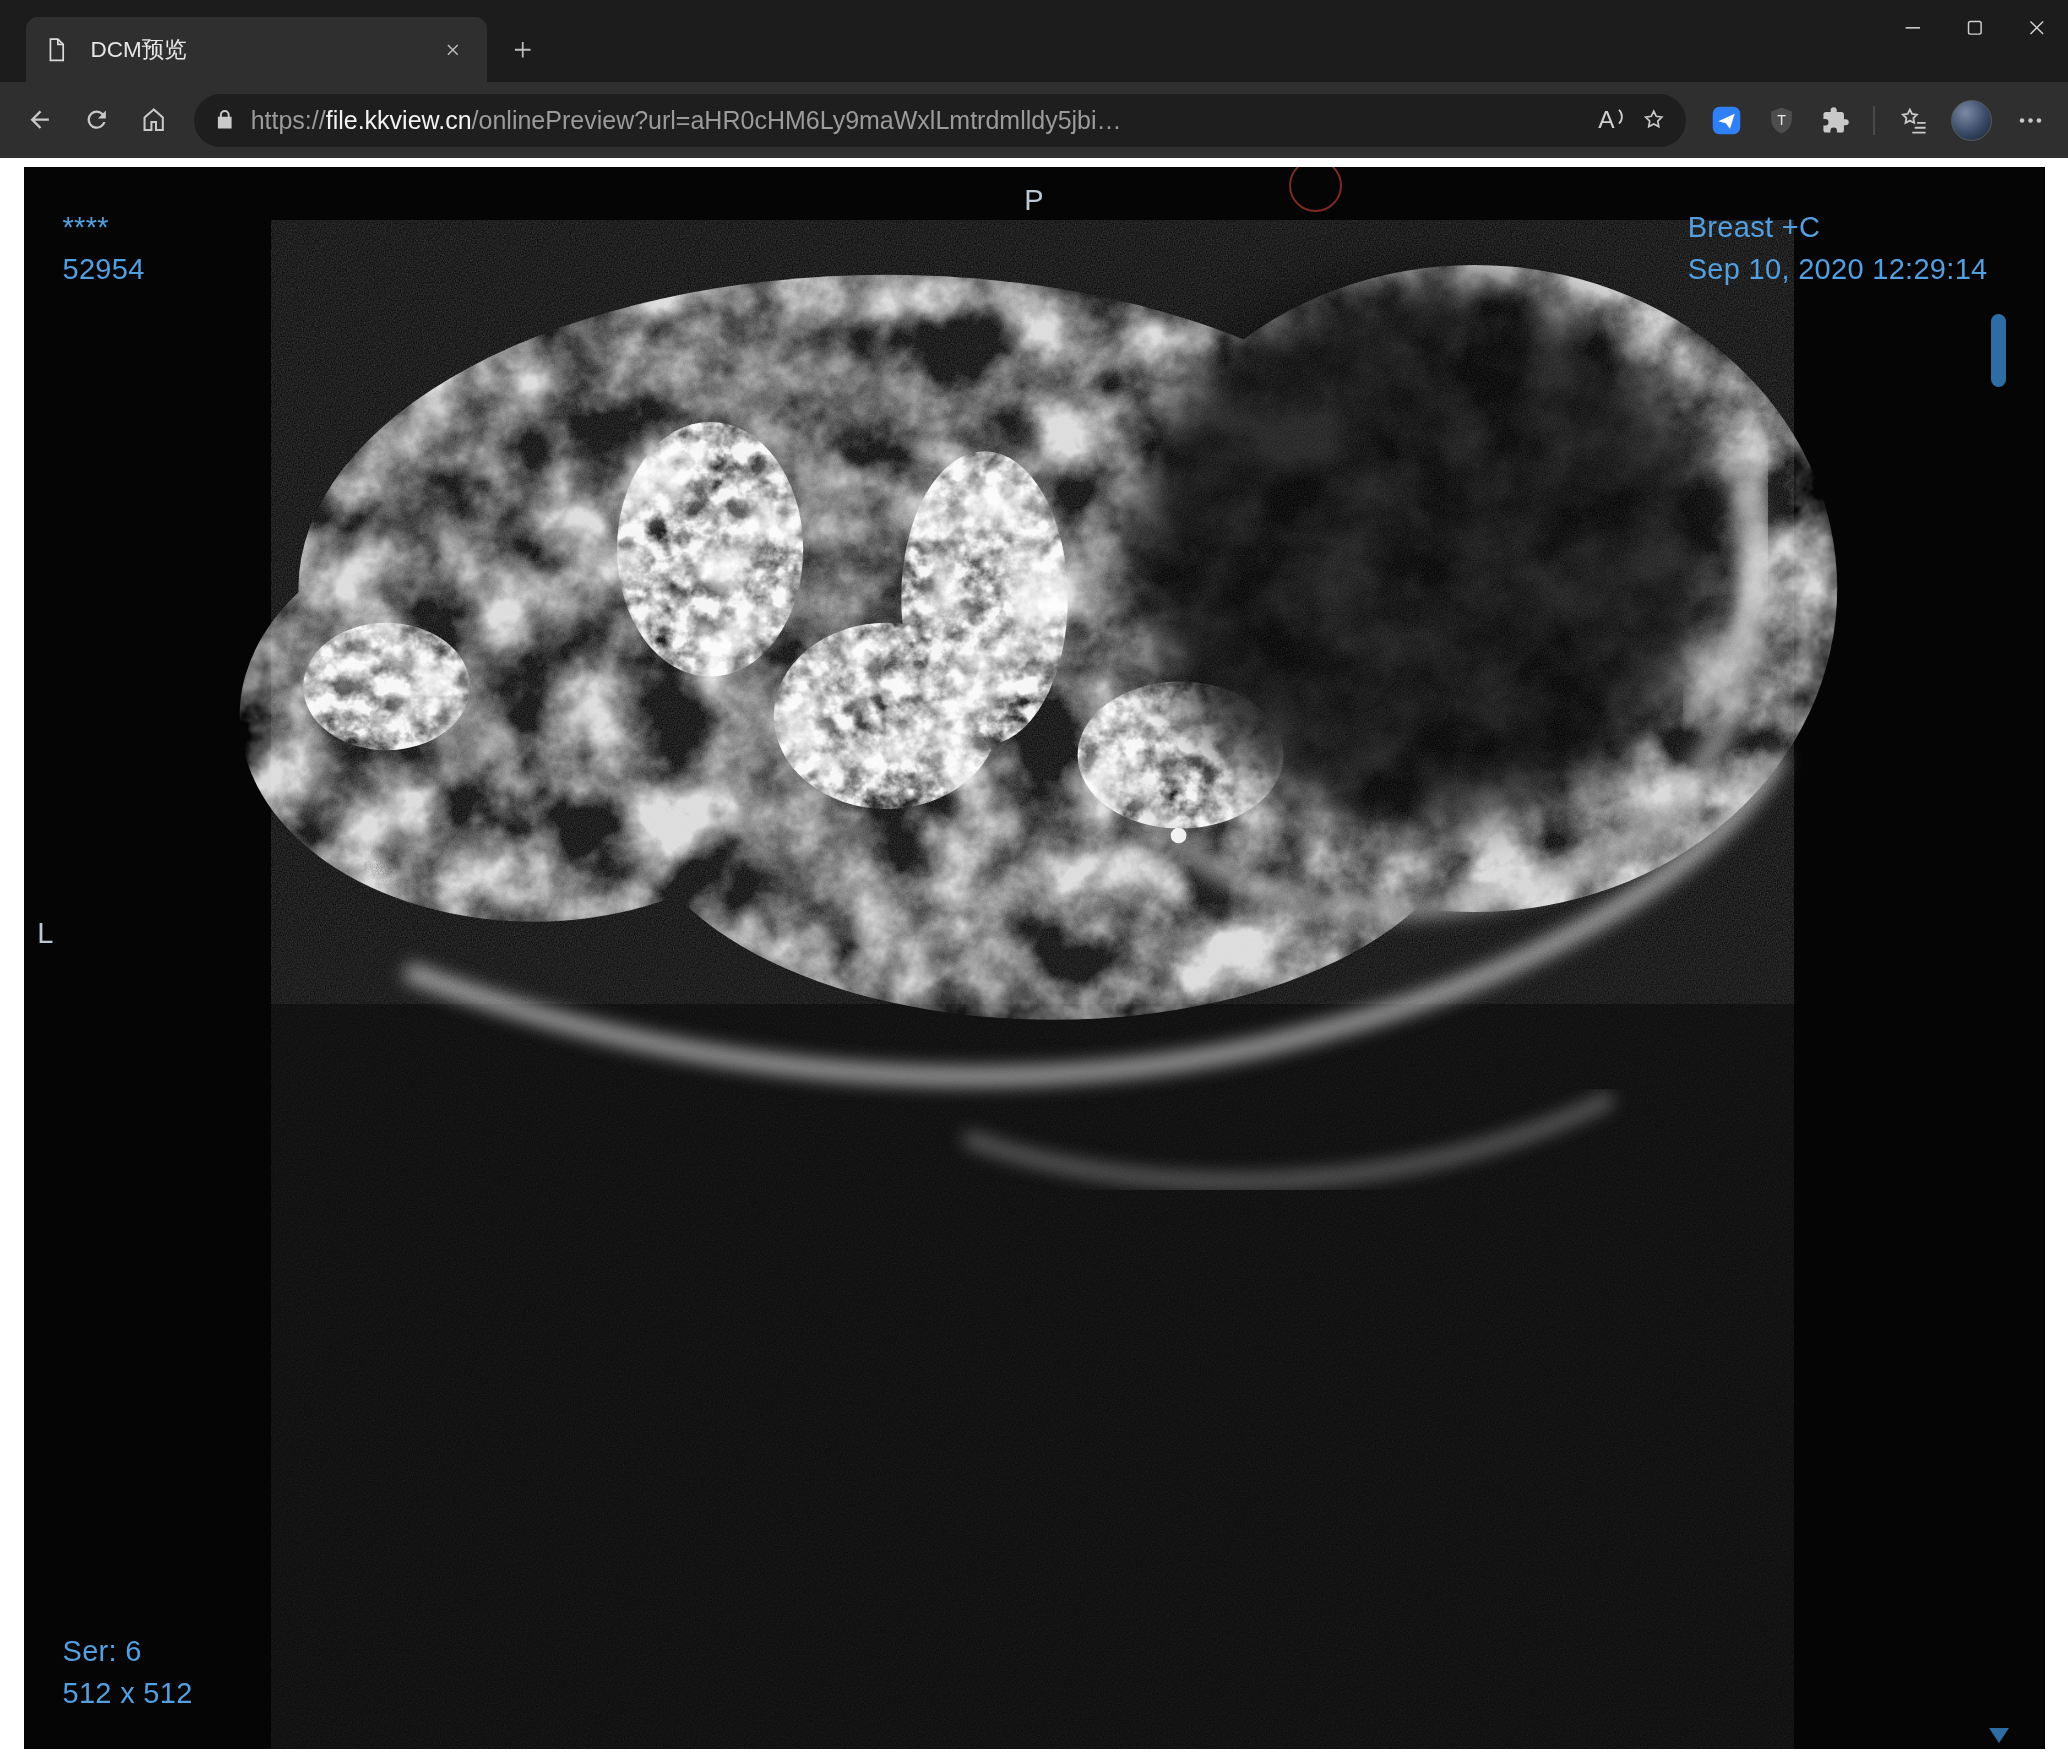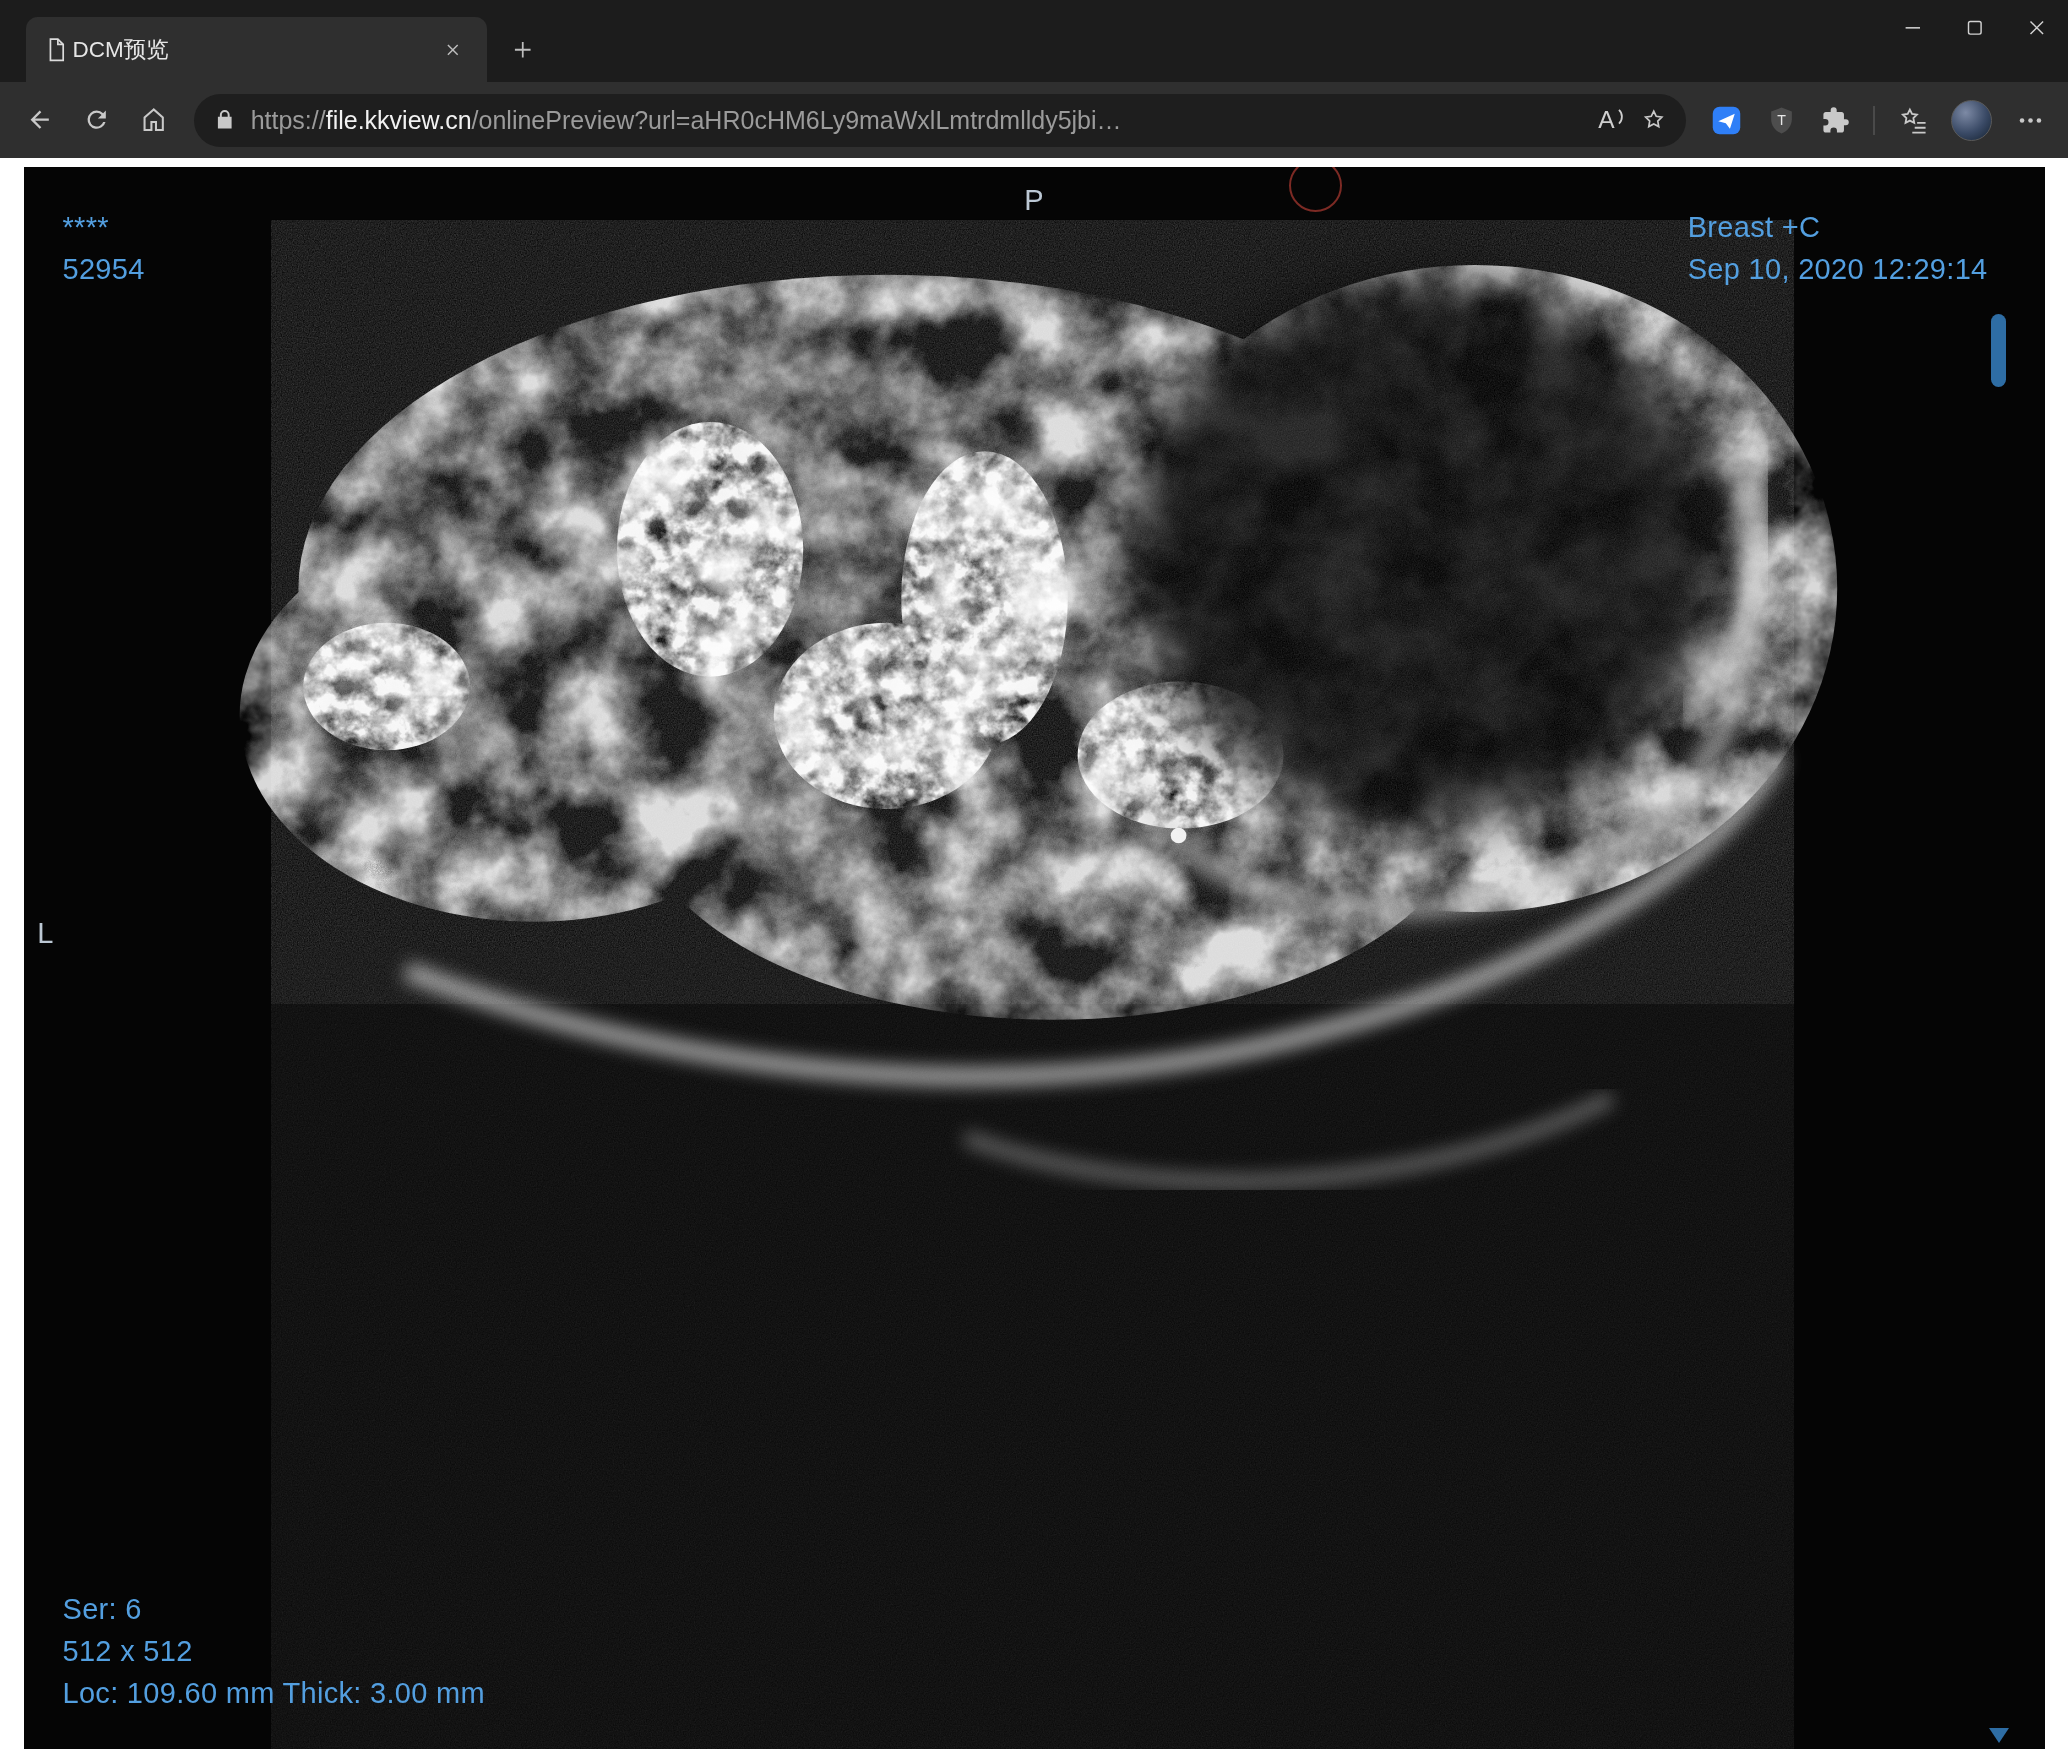--- a/index.html
+++ b/index.html
@@ -3,21 +3,21 @@
 <meta charset="utf-8">
 <style>
   * { margin:0; padding:0; box-sizing:border-box; }
   html,body { width:2068px; height:1764px; }
   body { font-family:"Liberation Sans","DejaVu Sans",sans-serif; background:#fff; overflow:hidden; }
   .browser { width:2068px; height:1764px; display:flex; flex-direction:column; }
 
   
   .tabstrip { height:82px; background:#1c1c1c; position:relative; display:flex; align-items:flex-end; flex:none; }
   .tab { margin-left:25.5px; width:461px; height:65px; background:#2f2f2f; border-radius:11.8px 11.8px 0 0;
-         display:flex; align-items:center; gap:4px; padding:0 17.6px; }
+         display:flex; align-items:center; gap:22px; padding:0 17.6px; }
   .tab-title { flex:1; color:#e6e6e6; font-size:22.5px; white-space:nowrap; overflow:hidden; }
   .tab-close, .newtab, .nav-btn, .win-btn { display:flex; align-items:center; justify-content:center; cursor:default; }
   .tab-close { width:33px; height:33px; border-radius:5.9px; }
   .newtab { width:41px; height:41px; margin:0 0 11.8px 15.7px; border-radius:7.8px; }
   .win-controls { position:absolute; top:0; right:0; display:flex; }
   .win-btn { width:62px; height:55px; }
 
   
   .toolbar { height:76px; background:#2f2f2f; display:flex; align-items:center; padding:0 15.7px; gap:7.8px; flex:none; }
   .nav-btn { width:49px; height:49px; border-radius:7.8px; }
@@ -239,21 +239,20 @@
       <div class="ov ov-topright">
         <div>Breast +C</div>
         <div>Sep 10, 2020 12:29:14</div>
       </div>
 
       <div class="ov ov-l">L</div>
 
       <div class="ov ov-bottomleft">
         <div>Ser: 6</div>
         <div>512 x 512</div>
-        <div>Loc: 109.60 mm Thick: 3.00 mm</div>
       </div>
 
 
       <div class="annotation-circle"></div>
       <div class="scroll-thumb"></div>
       <div class="scroll-down"></div>
 
     </div>
   </div>
 </div>

